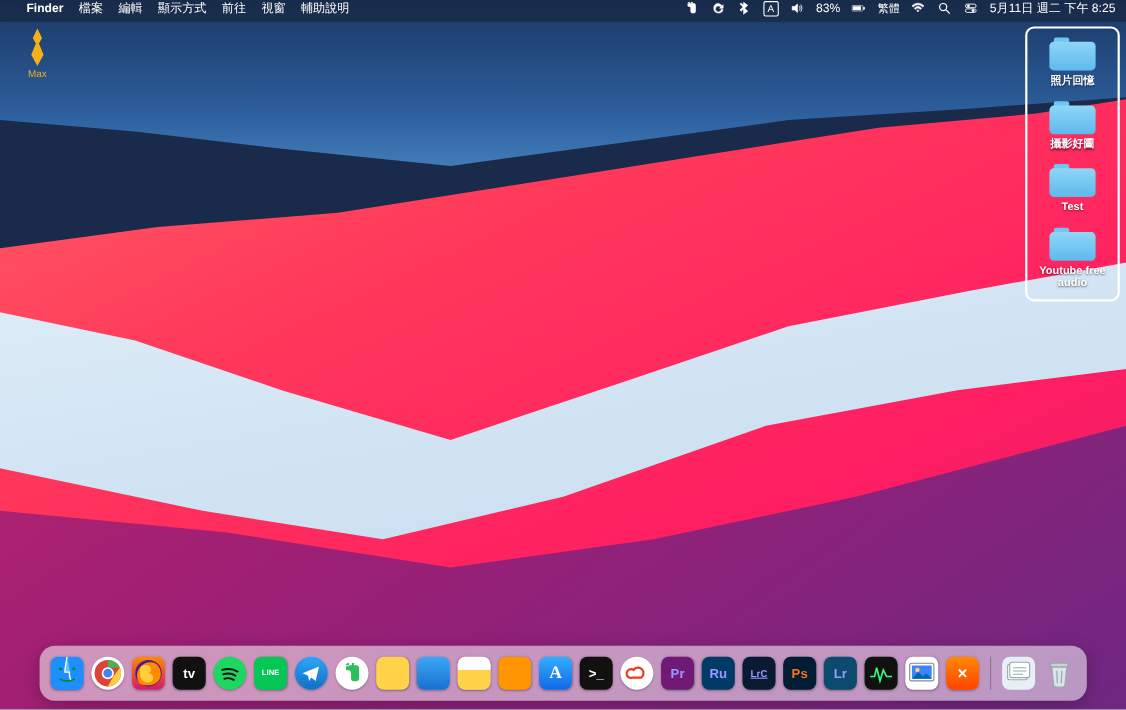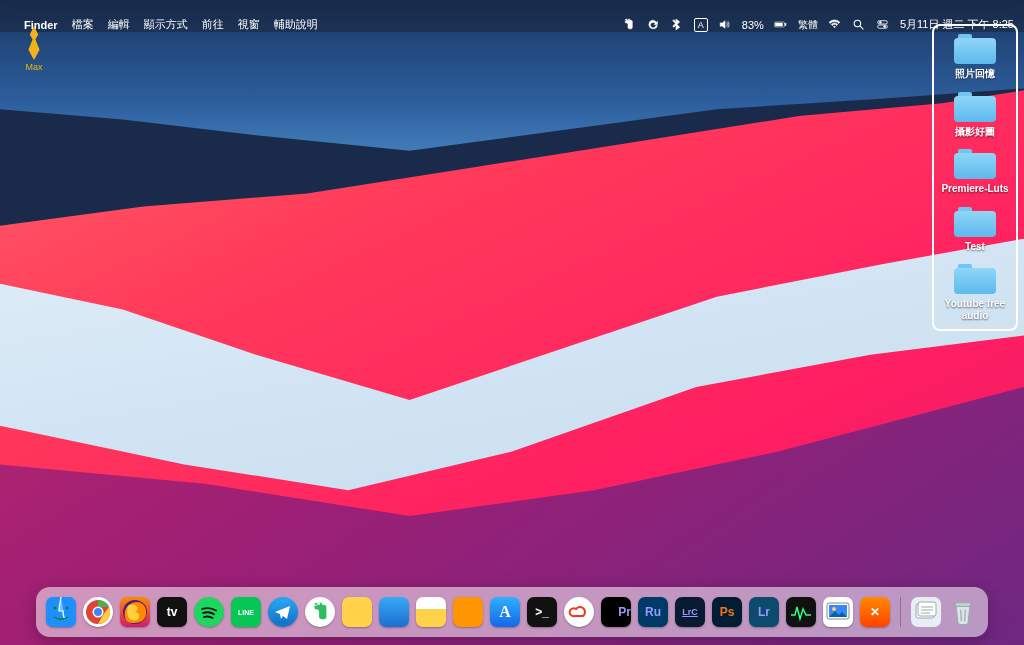--- a/index.html
+++ b/index.html
@@ -37,24 +37,24 @@
     clip-path: polygon(0 35%, 14% 32%, 30% 30%, 46% 26%, 62% 22%, 78% 18%, 92% 16%, 100% 14%, 100% 100%, 0 100%);
   }
   .wp-magenta { left:0; top:0; right:0; bottom:0;
     background: linear-gradient(145deg,#c2206f 0%, #8d1e78 50%, #5a2a86 100%);
     clip-path: polygon(0 72%, 20% 75%, 40% 80%, 58% 76%, 76% 70%, 100% 60%, 100% 100%, 0 100%);
     opacity:.85;
   }
 
   
   .menubar {
-    position: absolute; left:0; top:0; right:0; height:32px;
+    position: absolute; left:0; top:0; right:0; height:20px;
     background: rgba(20,20,25,.35);
     backdrop-filter: blur(4px);
-    display: flex; align-items: flex-end;
+    display: flex; align-items: flex-start;
     color: #fff; font-size: 11px;
     padding: 0 10px;
   }
   .menubar .left { display:flex; align-items:center; gap:14px; }
   .menubar .right { margin-left:auto; display:flex; align-items:center; gap:10px; }
   .menubar .item { cursor:default; }
   .apple { font-size:13px; }
   .mb-icon { display:inline-flex; align-items:center; justify-content:center; width:14px; height:14px; }
   .mb-icon svg { width:13px; height:13px; fill:#fff; stroke:#fff; }
 
@@ -193,24 +193,20 @@
     <div class="folder">
       <div class="ficon"></div>
       <div class="lbl">照片回憶</div>
     </div>
     <div class="folder">
       <div class="ficon"></div>
       <div class="lbl">攝影好圖</div>
     </div>
     <div class="folder">
       <div class="ficon"></div>
-      <div class="lbl">Premiere-Luts</div>
-    </div>
-    <div class="folder">
-      <div class="ficon"></div>
       <div class="lbl">Test</div>
     </div>
     <div class="folder">
       <div class="ficon"></div>
       <div class="lbl">Youtube free audio</div>
     </div>
   </div>
 
   <div class="dock">
 
@@ -263,21 +259,21 @@
           </svg>
         </div><div class="app" style="background: rgb(255, 210, 74);"></div><div class="app" style="background: linear-gradient(rgb(58, 169, 245), rgb(26, 111, 209));"></div><div class="app" style="background: linear-gradient(rgb(255, 255, 255) 40%, rgb(255, 210, 74) 40%);"></div><div class="app" style="background: rgb(255, 149, 0);"></div><div class="app" style="background: linear-gradient(rgb(47, 176, 255), rgb(20, 103, 230));">
           <span class="inner" style="font-family:serif;font-size:16px;">A</span>
         </div><div class="app" style="background: rgb(17, 17, 17);">
           <span class="inner" style="color:#fff;font-size:12px;">&gt;_</span>
         </div><div class="app round" style="background: rgb(255, 255, 255);">
           <svg width="24" height="24" viewBox="0 0 24 24">
             <circle cx="12" cy="12" r="11" fill="#fff"></circle>
             <path d="M8 16a4 4 0 1 1 1-7 5 5 0 1 1 7 7H8z" fill="none" stroke="#f03a17" stroke-width="2"></path>
           </svg>
-        </div><div class="app" style="background: #000000; justify-content: flex-end;">
+        </div><div class="app" style="background: #701a75;">
           <span class="inner" style="color:#9999ff;font-size:12px;">Pr</span>
         </div><div class="app" style="background: rgb(0, 58, 102);">
           <span class="inner" style="color:#9999ff;font-size:12px;">Ru</span>
         </div><div class="app" style="background: rgb(10, 26, 51);">
           <span class="inner" style="color:#9999ff;font-size:9px;text-decoration:underline;">LrC</span>
         </div><div class="app" style="background: rgb(0, 29, 51);">
           <span class="inner" style="color:#f97316;font-size:12px;">Ps</span>
         </div><div class="app" style="background: #0c4a6e;">
           <span class="inner" style="color:#9999ff;font-size:12px;">Lr</span>
         </div><div class="app" style="background: rgb(17, 17, 17);">

